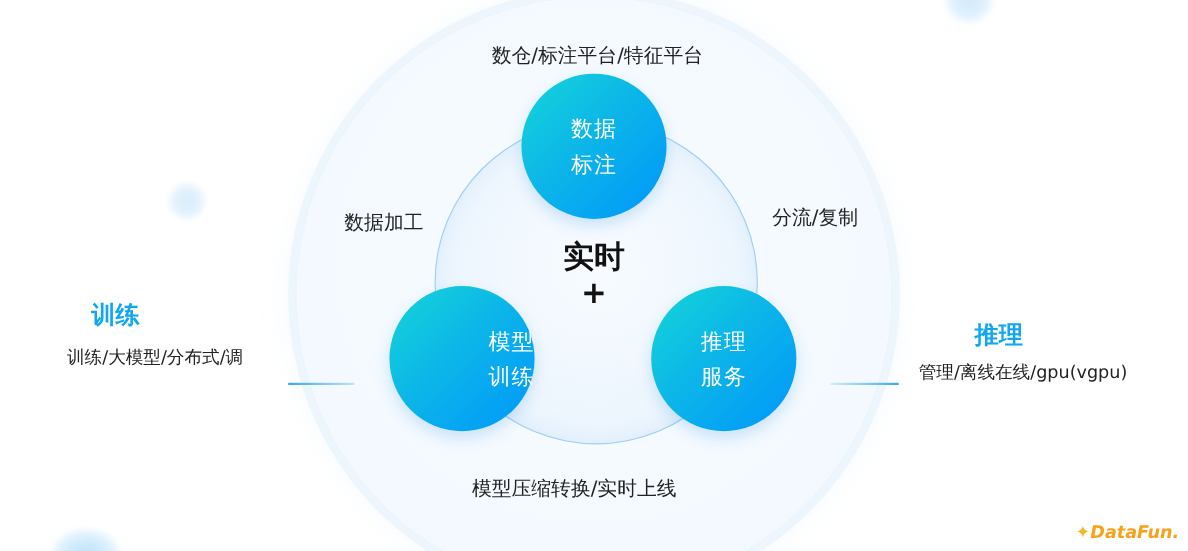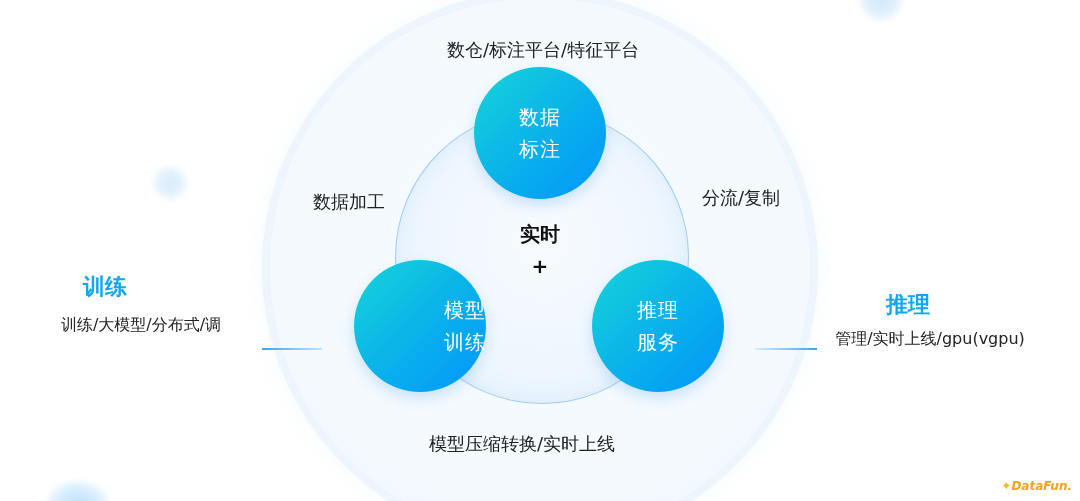--- a/index.html
+++ b/index.html
@@ -23,32 +23,32 @@
   .node {
     position:absolute; width:132px; height:132px; border-radius:50%;
     background:linear-gradient(135deg, #14d6d8 0%, #0cb6e8 45%, #0096fb 100%);
     display:flex; flex-direction:column; align-items:center; justify-content:center;
     color:#ffffff; font-size:20px; line-height:32px; letter-spacing:1px;
     box-shadow:0 6px 14px rgba(0,120,220,0.18);
   }
   .lbl { position:absolute; font-size:18px; color:#222; white-space:nowrap; }
   .center-text {
     position:absolute; left:490px; top:218px; width:100px; text-align:center;
-    font-size:20px; font-weight:bold; color:#111; line-height:32px;
+    font-size:28px; font-weight:bold; color:#111; line-height:32px;
   }
   .side-title {
     position:absolute; font-size:22px; font-weight:bold;
     color:#10a7f0;
   }
   .side-body {
     position:absolute; font-size:16px; color:#222; line-height:27px; text-align:center; white-space:nowrap;
   }
   .connector { position:absolute; height:2px; }
   .logo {
-    position:absolute; right:8px; bottom:8px; font-size:12px; font-weight:bold; color:#f7a21b;
+    position:absolute; right:8px; bottom:8px; font-size:16px; font-weight:bold; color:#f7a21b;
     font-style:italic;
   }
 </style>
 </head>
 <body>
 
 <div class="blob" style="left:860px; top:-22px; width:42px; height:42px; background:radial-gradient(circle,#cfe8fb 0%,#e4f2fd 60%,rgba(255,255,255,0) 100%);"></div>
 <div class="blob" style="left:154px; top:167px; width:32px; height:32px; background:radial-gradient(circle,#d6ecfc 0%,#e6f3fd 60%,rgba(255,255,255,0) 100%);"></div>
 <div class="blob" style="left:48px; top:482px; width:60px; height:40px; background:radial-gradient(ellipse at 50% 80%,#a9dafb 0%,#d4ecfc 50%,rgba(255,255,255,0) 100%);"></div>
 
@@ -81,18 +81,18 @@
 <div class="connector" style="left:262px; top:348px; width:60px; background:linear-gradient(90deg,#3aa7ef,#bfe2fb);"></div>
 <div class="connector" style="left:755px; top:348px; width:62px; background:linear-gradient(90deg,#d6ecfc,#3aa7ef);"></div>
 
 <div class="side-title" style="left:83px; top:272px;">训练</div>
 <div class="side-body" style="left:38px; top:311px; width:206px;">
   <div>训练/大模型/分布式/调</div>
 </div>
 
 <div class="side-title" style="left:886px; top:290px;">推理</div>
 <div class="side-body" style="left:815px; top:325px; width:230px;">
-  <div>管理/实时上线/gpu(vgpu)</div>
+  <div>管理/离线在线/gpu(vgpu)</div>
 </div>
 
 <div class="logo">
   <span style="color:#f5b72a;">✦</span><span>DataFun.</span>
 </div>
 
 </body></html>

